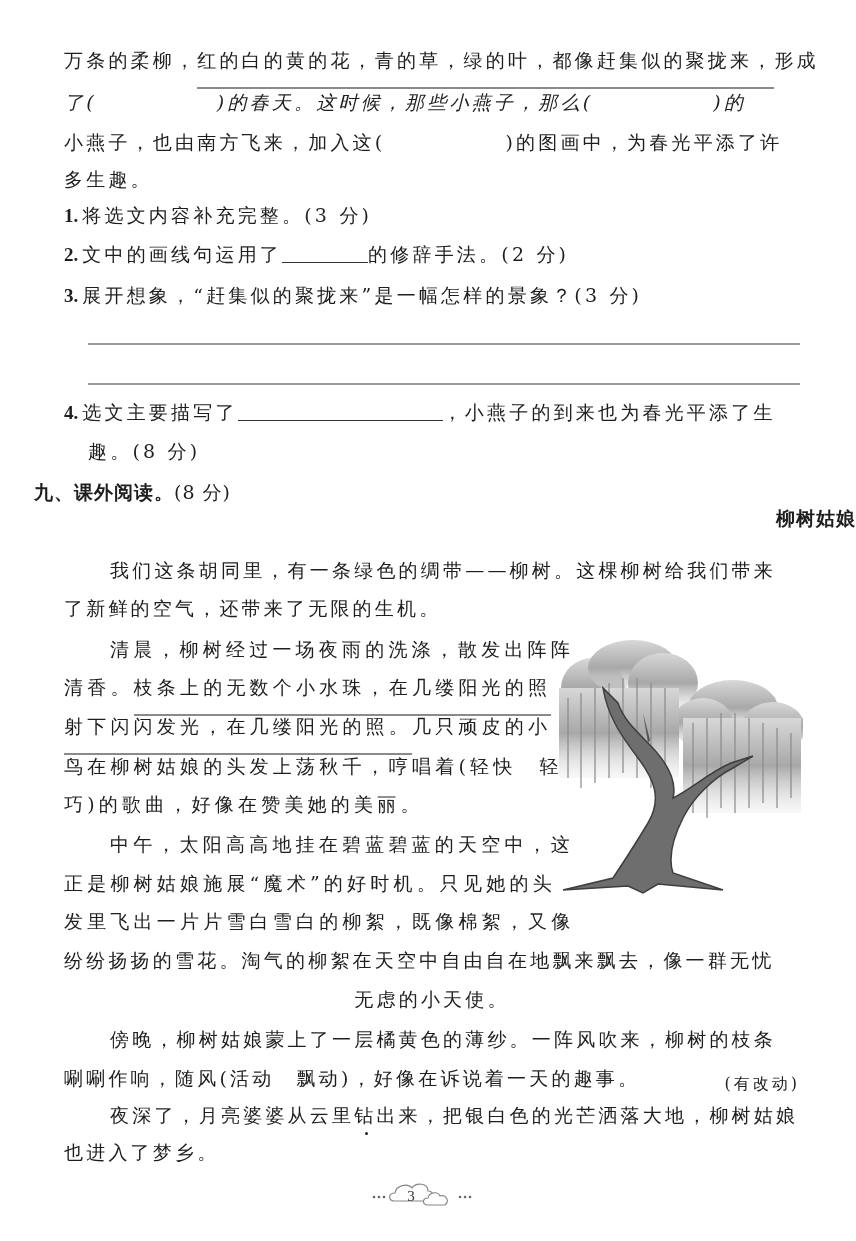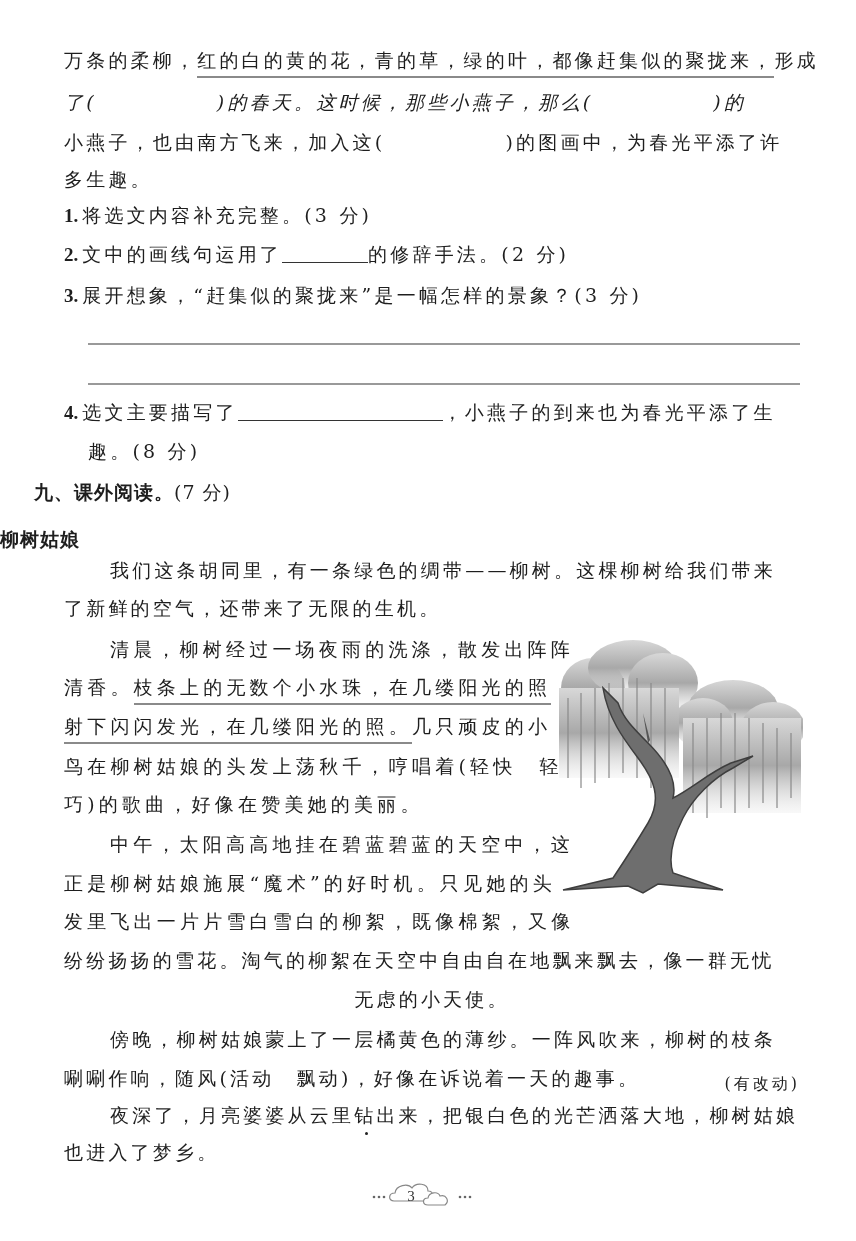--- a/index.html
+++ b/index.html
@@ -6,32 +6,32 @@
   body {
     width: 856px; height: 1241px; position: relative; overflow: hidden;
     font-family: "DejaVu Serif", "Liberation Serif", serif;
     color: #1e1e1e;
   }
   .line {
     position: absolute; left: 64px; width: 736px;
     font-size: 19px; line-height: 26px; height: 26px;
     letter-spacing: 3.2px; white-space: nowrap;
   }
-  .ul { border-bottom: 2px solid #8a8a8a; padding-bottom: 5px; }
+  .ul { border-bottom: 2px solid #8a8a8a; padding-bottom: 16px; }
   .gap { display: inline-block; }
   .blank { display: inline-block; border-bottom: 1.5px solid #333; height: 20px; vertical-align: -2px; }
   .qnum { font-weight: bold; font-family: "Liberation Serif", serif; letter-spacing: 0; margin-right: 4px; }
   .answer-line { position: absolute; left: 88px; width: 712px; height: 0; border-top: 2px solid #999; }
   .section-head {
     position: absolute; left: 34px; font-size: 19px; line-height: 26px;
     font-family: "DejaVu Sans", sans-serif; font-weight: bold; letter-spacing: 1px;
   }
   .section-head .pts { font-family: "DejaVu Serif", serif; font-weight: normal; }
   .title {
-    position: absolute; left: 0; width: 856px; text-align: left; top: 527px;
+    position: absolute; left: 0; width: 856px; text-align: right; top: 506px;
     font-family: "DejaVu Sans", sans-serif; font-weight: bold; font-size: 19px; letter-spacing: 1px;
   }
   .short { width: 490px; letter-spacing: 4.2px; }
   .emph { position: relative; }
   .emph::after { content: ""; position: absolute; left: 50%; bottom: -9px; width: 3px; height: 3px; background: #222; border-radius: 50%; }
   .source { position: absolute; right: 56px; top: 1074px; font-size: 16px; letter-spacing: 3px; }
   .tree { position: absolute; left: 553px; top: 628px; width: 250px; height: 272px; }
   .footer { position: absolute; left: 0; width: 856px; top: 1177px; text-align: center; }
 </style>
 </head>
@@ -43,21 +43,21 @@
 <div class="line" style="top:166px;">多生趣。</div>
 
 <div class="line" style="top:202px;"><span class="qnum">1.</span><span>将选文内容补充完整。(3 分)</span></div>
 <div class="line" style="top:241px;"><span class="qnum">2.</span><span>文中的画线句运用了</span><span class="blank" style="width:86px"></span><span>的修辞手法。(2 分)</span></div>
 <div class="line" style="top:282px;"><span class="qnum">3.</span><span>展开想象，“赶集似的聚拢来”是一幅怎样的景象？(3 分)</span></div>
 <div class="answer-line" style="top:343px;"></div>
 <div class="answer-line" style="top:383px;"></div>
 <div class="line" style="top:399px;"><span class="qnum">4.</span><span>选文主要描写了</span><span class="blank" style="width:205px"></span><span>，小燕子的到来也为春光平添了生</span></div>
 <div class="line" style="top:438px; left:88px;">趣。(8 分)</div>
 
-<div class="section-head" style="top:479px;"><span>九、课外阅读。</span><span class="pts">(7 分)</span></div>
+<div class="section-head" style="top:479px;"><span>九、课外阅读。</span><span class="pts">(8 分)</span></div>
 <div class="title">柳树姑娘</div>
 
 <div class="line" style="top:557px; left:110px; width:690px;">我们这条胡同里，有一条绿色的绸带——柳树。这棵柳树给我们带来</div>
 <div class="line" style="top:595px;">了新鲜的空气，还带来了无限的生机。</div>
 
 <div class="line short" style="top:636px; left:110px; width:440px;">清晨，柳树经过一场夜雨的洗涤，散发出阵阵</div>
 <div class="line short" style="top:674px;"><span>清香。</span><span class="ul">枝条上的无数个小水珠，在几缕阳光的照</span></div>
 <div class="line short" style="top:713px;"><span class="ul">射下闪闪发光，在几缕阳光的照。</span><span>几只顽皮的小</span></div>
 <div class="line short" style="top:753px;">鸟在柳树姑娘的头发上荡秋千，哼唱着(轻快　轻</div>
 <div class="line short" style="top:791px;">巧)的歌曲，好像在赞美她的美丽。</div>

